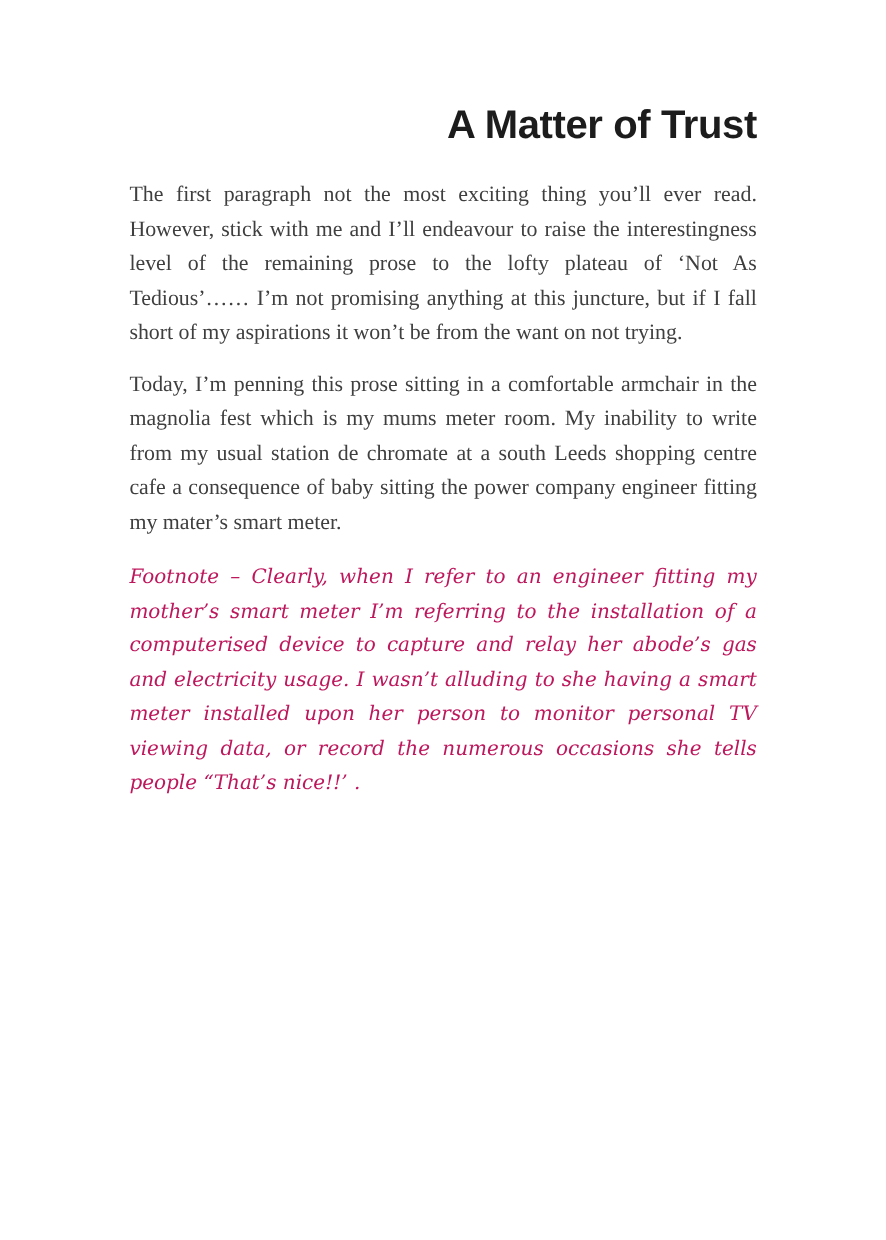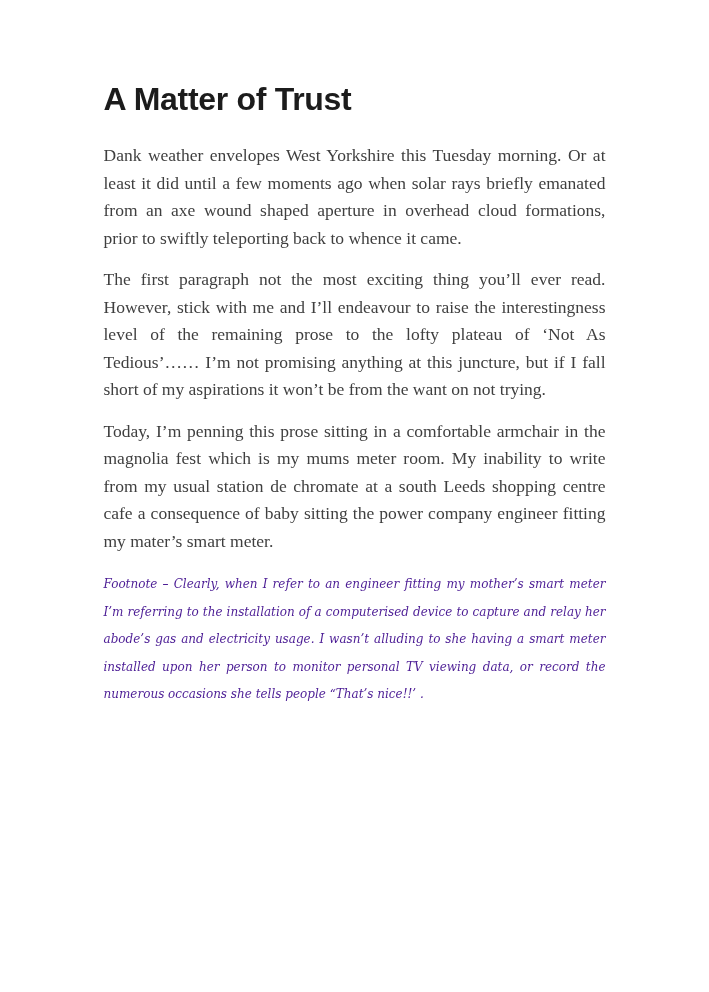--- a/index.html
+++ b/index.html
@@ -14,60 +14,59 @@
     width: 502px;
     margin: 0 auto;
     padding-top: 80px;
   }
   .title {
     font-family: "Liberation Sans", sans-serif;
     font-weight: 700;
     font-size: 32px;
     line-height: 38px;
     letter-spacing: -0.3px;
-    text-align: left;
+    text-align: right;
     color: #1c1c1c;
     margin: 0 0 24px 0;
   }
   .body-para {
     font-family: "Liberation Serif", serif;
     font-size: 17.5px;
     line-height: 27.5px;
     text-align: justify;
     color: #3f3f3f;
     margin: 0 0 14px 0;
   }
   .footnote-para {
     font-family: "DejaVu Serif", serif;
     font-style: italic;
-    font-size: 12px;
+    font-size: 16px;
     line-height: 27.5px;
     text-align: justify;
-    color: #4c1d95;
+    color: #be185d;
     margin: 16px 0 0 0;
   }
   .page-number {
     position: absolute;
     left: 0;
     bottom: 34px;
     width: 100%;
     text-align: right;
     font-family: "Liberation Serif", serif;
     font-size: 12px;
     color: #9a9a9a;
     margin-left: 39px;
   }
 </style>
 </head>
 <body>
 
 <div class="page">
   <h1 class="title">A Matter of Trust</h1>
 
-  <p class="body-para">Dank weather envelopes West Yorkshire this Tuesday morning. Or at least it did until a few moments ago when solar rays briefly emanated from an axe wound shaped aperture in overhead cloud formations, prior to swiftly teleporting back to whence it came.</p>
 
   <p class="body-para">The first paragraph not the most exciting thing you’ll ever read. However, stick with me and I’ll endeavour to raise the interestingness level of the remaining prose to the lofty plateau of ‘Not As Tedious’…… I’m not promising anything at this juncture, but if I fall short of my aspirations it won’t be from the want on not trying.</p>
 
   <p class="body-para">Today, I’m penning this prose sitting in a comfortable armchair in the magnolia fest which is my mums meter room. My inability to write from my usual station de chromate at a south Leeds shopping centre cafe a consequence of baby sitting the power company engineer fitting my mater’s smart meter.</p>
 
   <p class="footnote-para">Footnote – Clearly, when I refer to an engineer fitting my mother’s smart meter I’m referring to the installation of a computerised device to capture and relay her abode’s gas and electricity usage. I wasn’t alluding to she having a smart meter installed upon her person to monitor personal TV viewing data, or record the numerous occasions she tells people “That’s nice!!’ .</p>
 </div>
 
 <div class="page-number">121</div>
 

